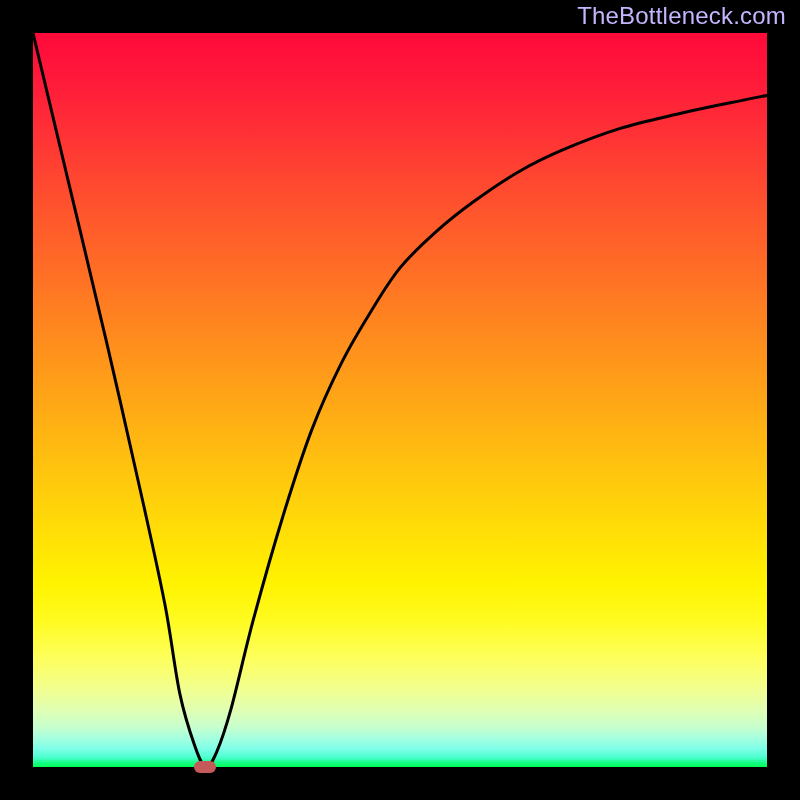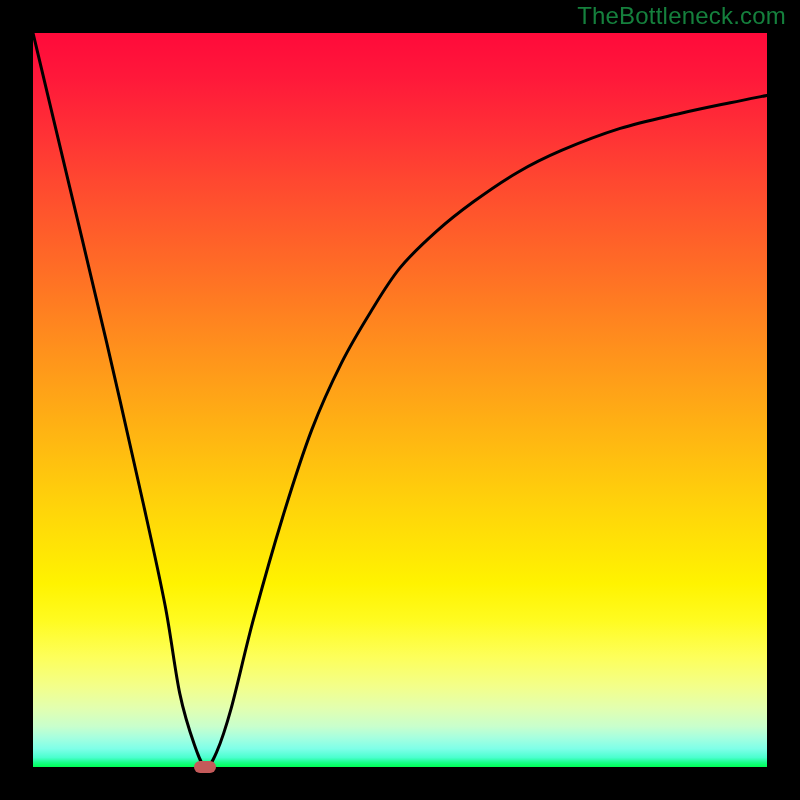--- a/index.html
+++ b/index.html
@@ -15,21 +15,21 @@
     position: relative;
     width: 800px;
     height: 800px;
     background: #000000;
     box-sizing: border-box;
   }
   .watermark {
     position: absolute;
     top: 2px;
     right: 14px;
-    color: #15803d;
+    color: #c4b5fd;
     font-size: 24px;
     font-weight: 500;
     letter-spacing: 0.2px;
     z-index: 5;
   }
   .plot-area {
     position: absolute;
     left: 33px;
     top: 33px;
     width: 734px;

